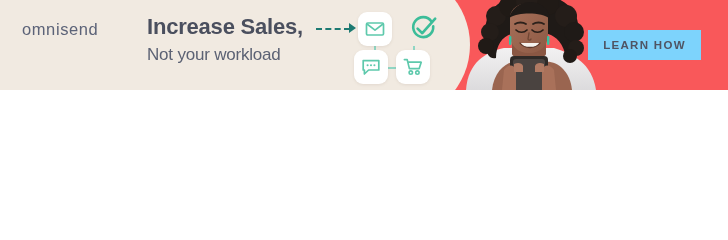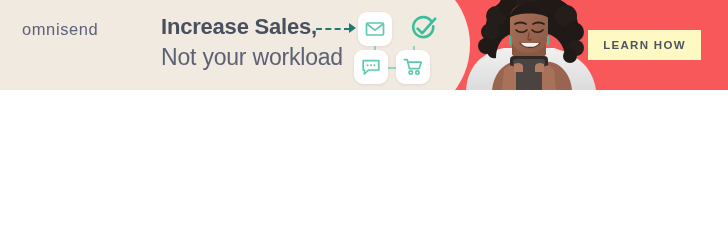--- a/index.html
+++ b/index.html
@@ -52,34 +52,34 @@
     left: 22px; top: 20px;
     font-size: 16.5px;
     letter-spacing: 0.6px;
     color: #5c6378;
     font-weight: 400;
   }
 
   
   .headline {
     position: absolute;
-    left: 161px; top: 16px;
+    left: 147px; top: 16px;
     line-height: 1.0;
   }
   .headline .l1 {
     display: block;
     font-size: 22px;
     font-weight: bold;
     color: #4a4f5e;
     letter-spacing: -0.2px;
     margin-bottom: 8px;
   }
   .headline .l2 {
     display: block;
-    font-size: 23px;
+    font-size: 17px;
     font-weight: 400;
     color: #5c6274;
     letter-spacing: -0.2px;
   }
 
   
   .cluster {
     position: absolute;
     left: 316px; top: 8px;
     width: 130px; height: 76px;
@@ -128,21 +128,21 @@
     left: 452px; top: 0;
     width: 160px; height: 90px;
     overflow: hidden;
   }
 
   
   .cta {
     position: absolute;
     left: 588px; top: 30px;
     width: 113px; height: 30px;
-    background: #fef9c3;
+    background: #7dd3fc;
     display: flex; align-items: center; justify-content: center;
     font-size: 11.5px;
     font-weight: bold;
     letter-spacing: 1.3px;
     color: #4f5463;
     cursor: pointer;
   }
 </style>
 </head>
 <body>

